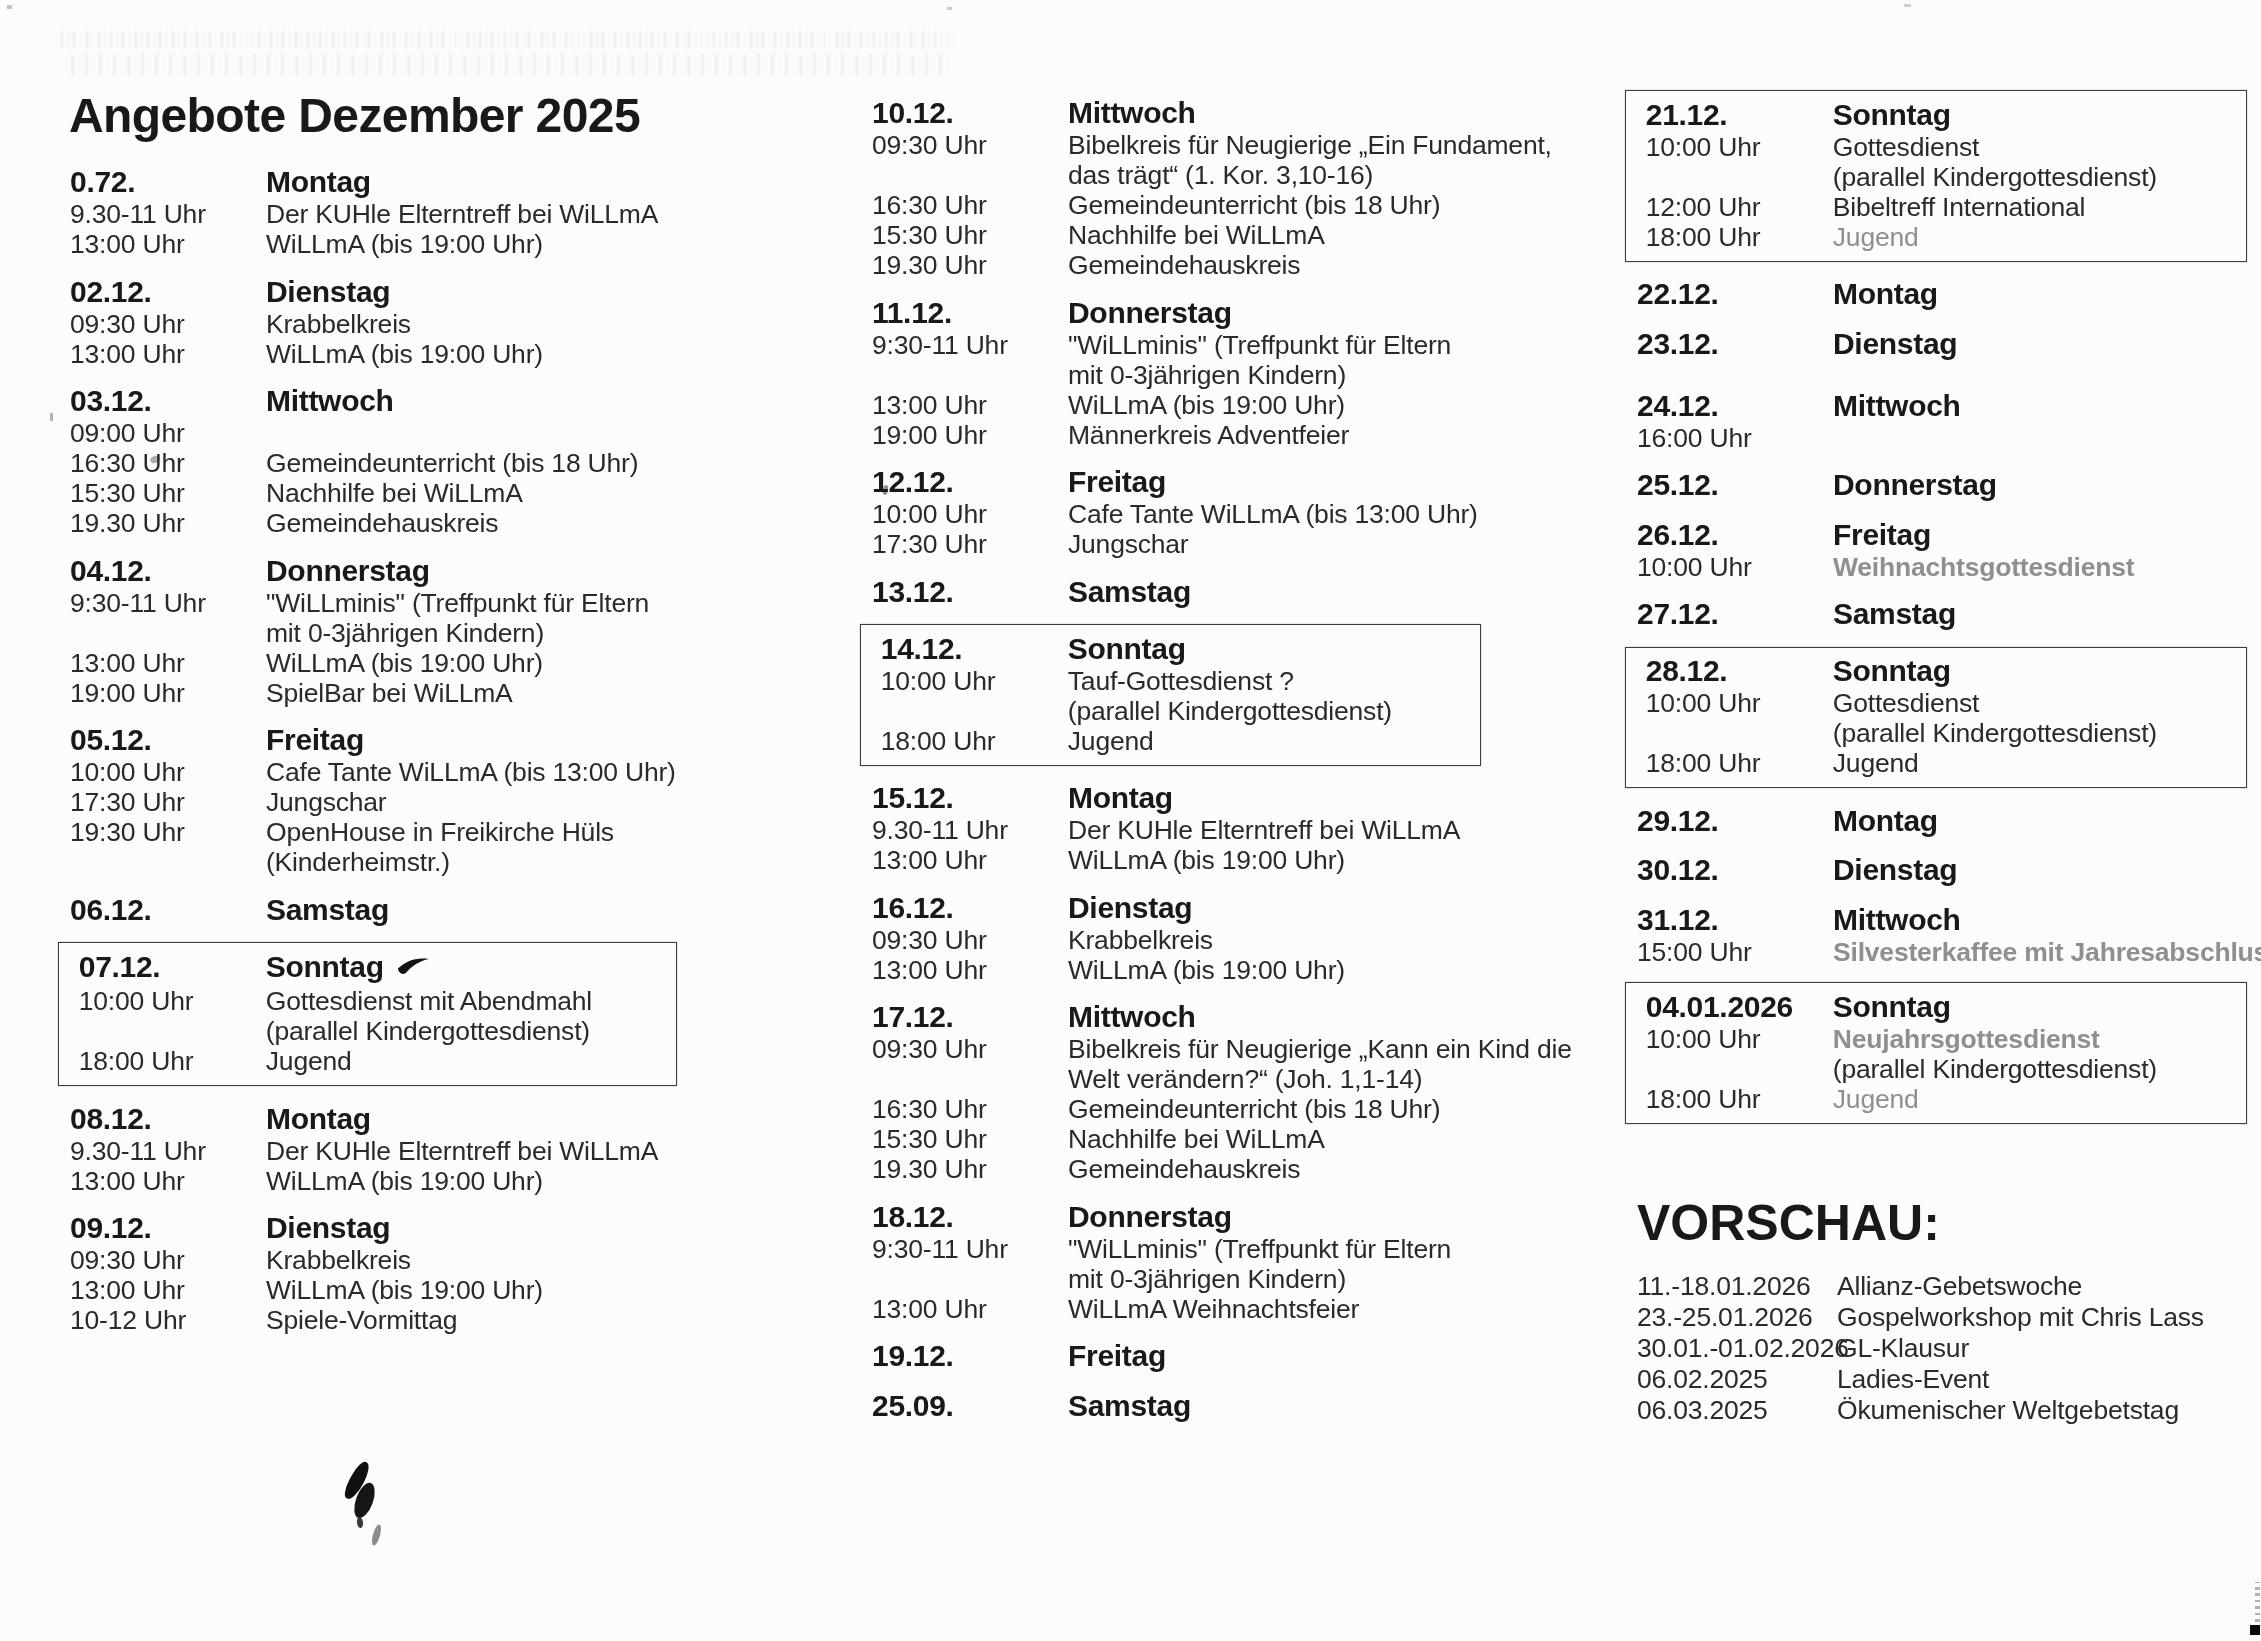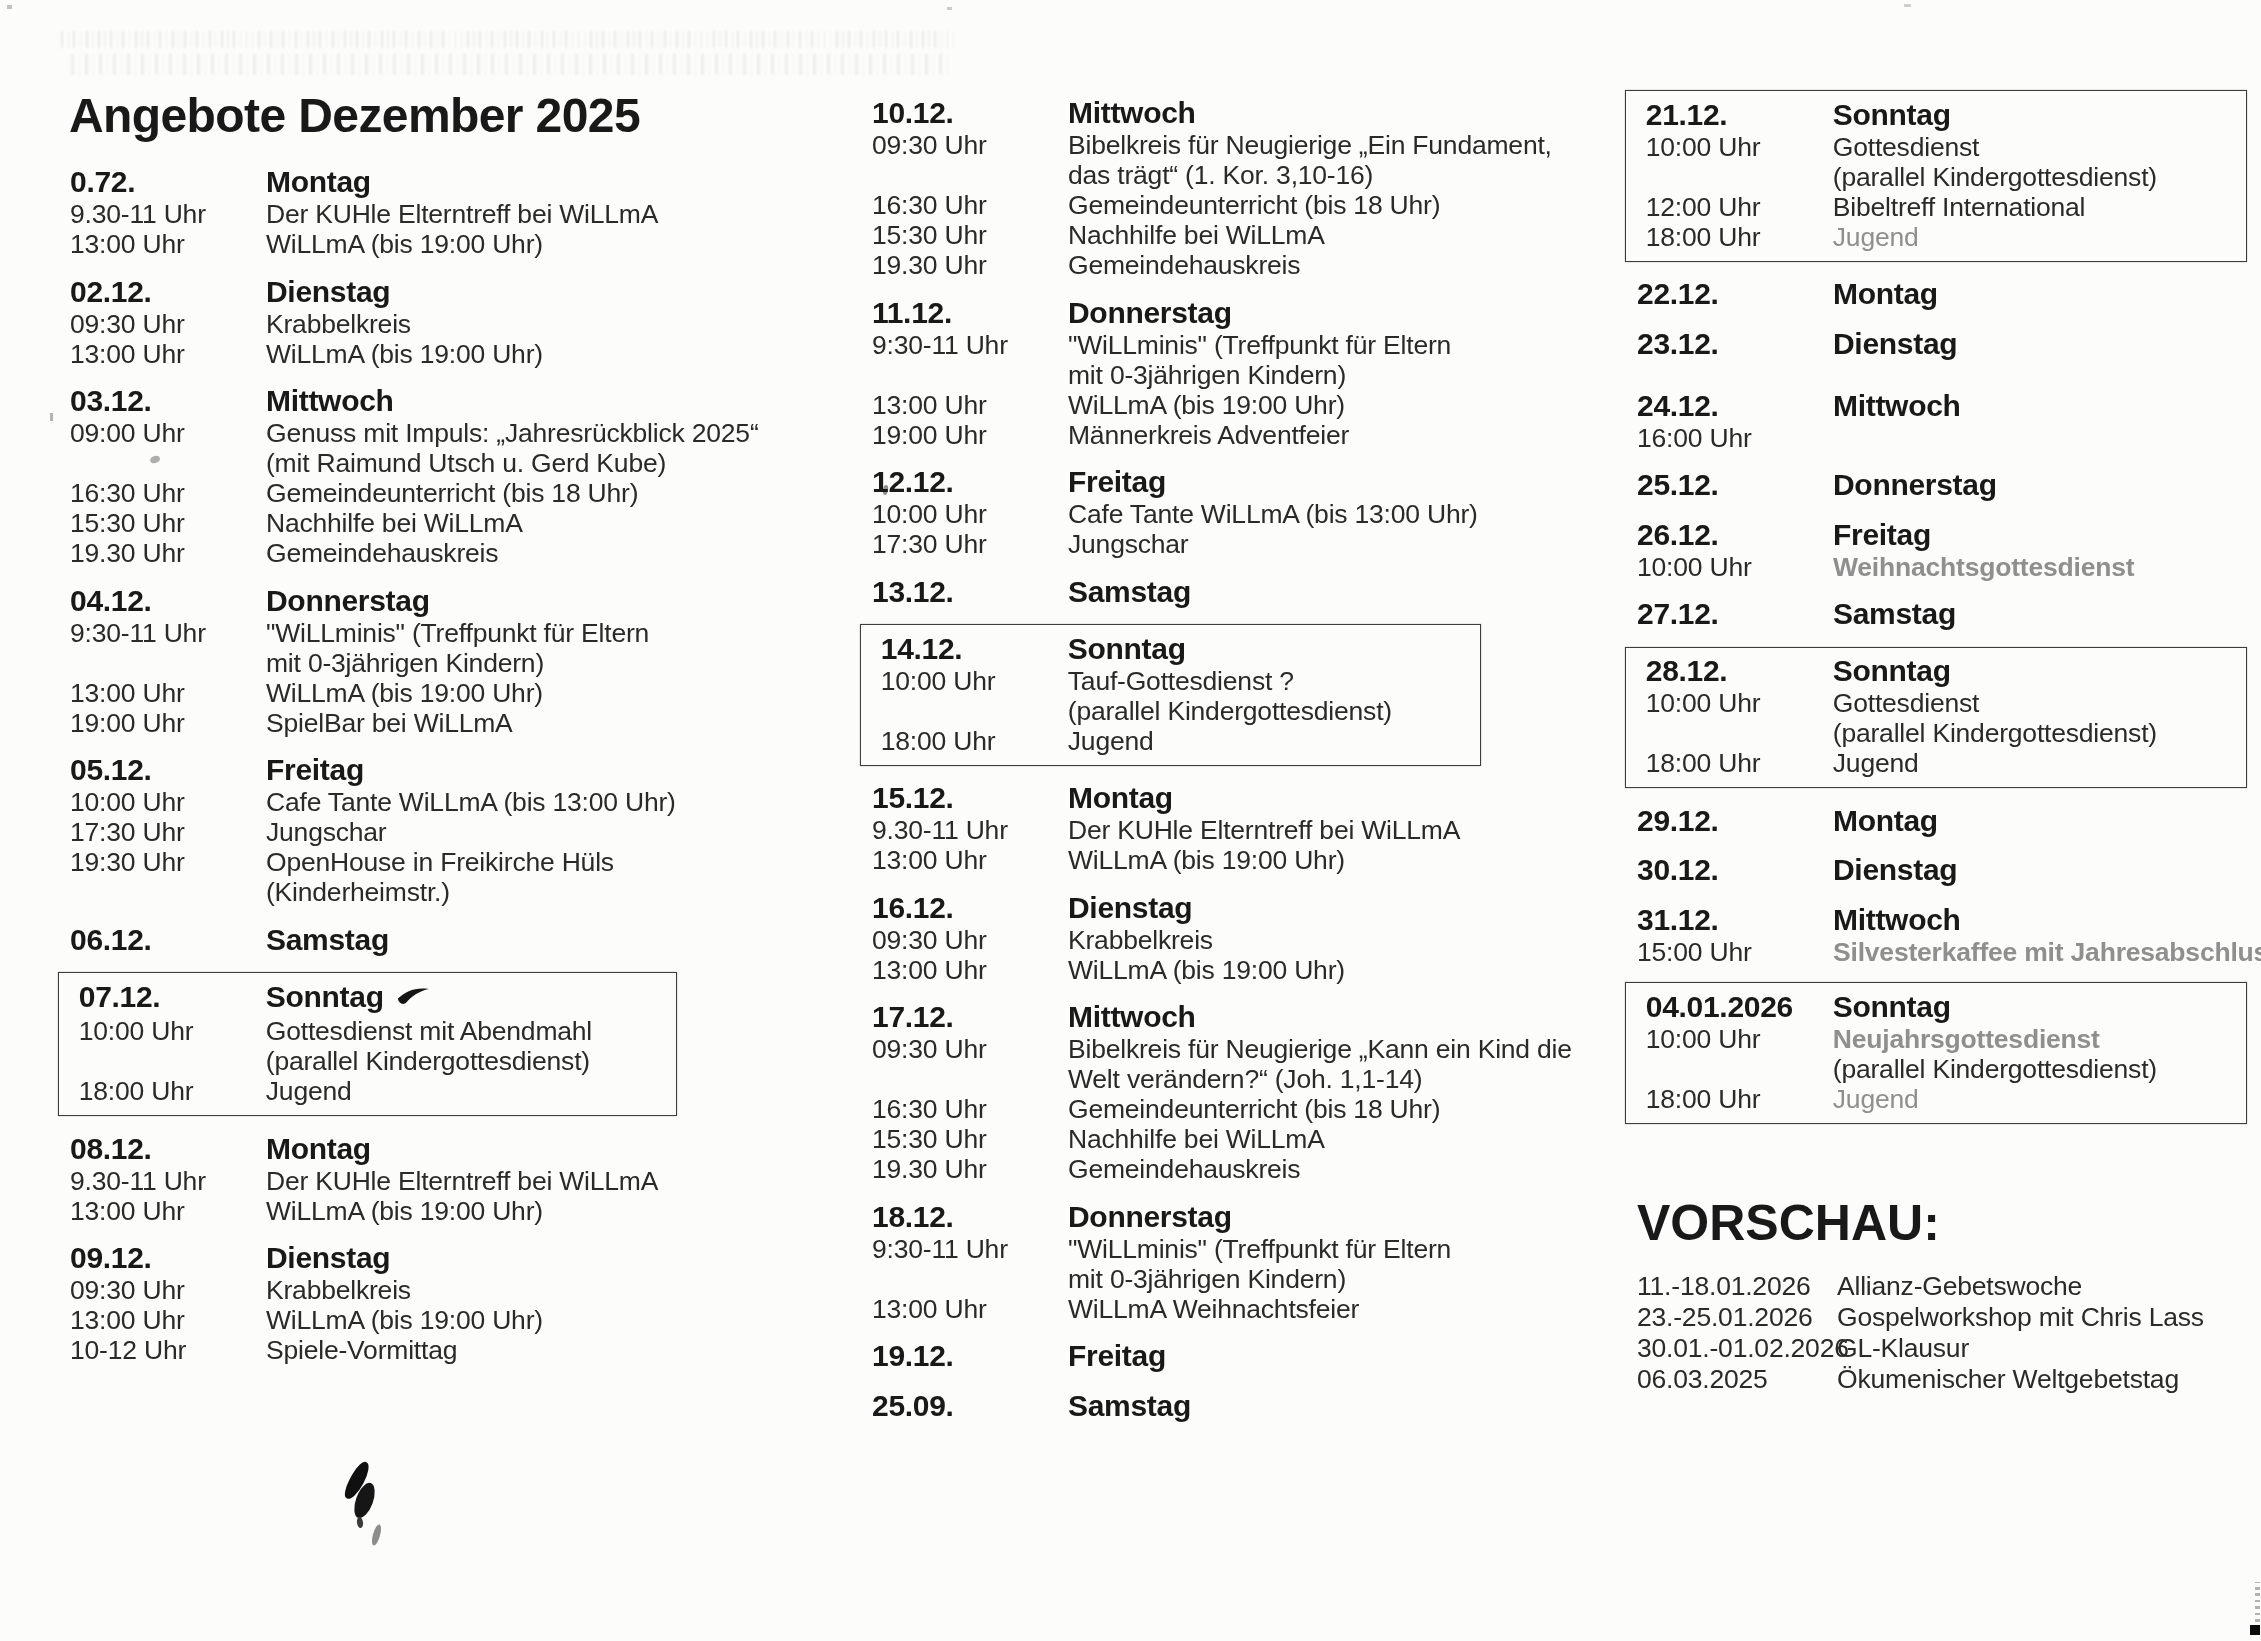--- a/index.html
+++ b/index.html
@@ -128,24 +128,20 @@
         </div>
       </div>
     </div>
     <div class="section">
       <div class="sec-header">
         <div class="date">03.12.</div>
         <div class="day"><span>Mittwoch</span></div>
       </div>
       <div class="row">
         <div class="time">09:00 Uhr</div>
-        <div class="desc">
-          <div class="desc-line">Genuss mit Impuls: „Jahresrückblick 2025“</div>
-          <div class="desc-line">(mit Raimund Utsch u. Gerd Kube)</div>
-        </div>
       </div>
       <div class="row">
         <div class="time">16:30 Uhr</div>
         <div class="desc">
           <div class="desc-line">Gemeindeunterricht (bis 18 Uhr)</div>
         </div>
       </div>
       <div class="row">
         <div class="time">15:30 Uhr</div>
         <div class="desc">
@@ -622,19 +618,23 @@
         </div>
         <div class="v-row">
           <div class="v-date">23.-25.01.2026</div>
           <div class="v-label">Gospelworkshop mit Chris Lass</div>
         </div>
         <div class="v-row">
           <div class="v-date">30.01.-01.02.2026</div>
           <div class="v-label">GL-Klausur</div>
         </div>
         <div class="v-row">
+          <div class="v-date">06.02.2025</div>
+          <div class="v-label">Ladies-Event</div>
+        </div>
+        <div class="v-row">
           <div class="v-date">06.03.2025</div>
           <div class="v-label">Ökumenischer Weltgebetstag</div>
         </div>
       </div>
   </div>
 </div>
 
 
 </body></html>

